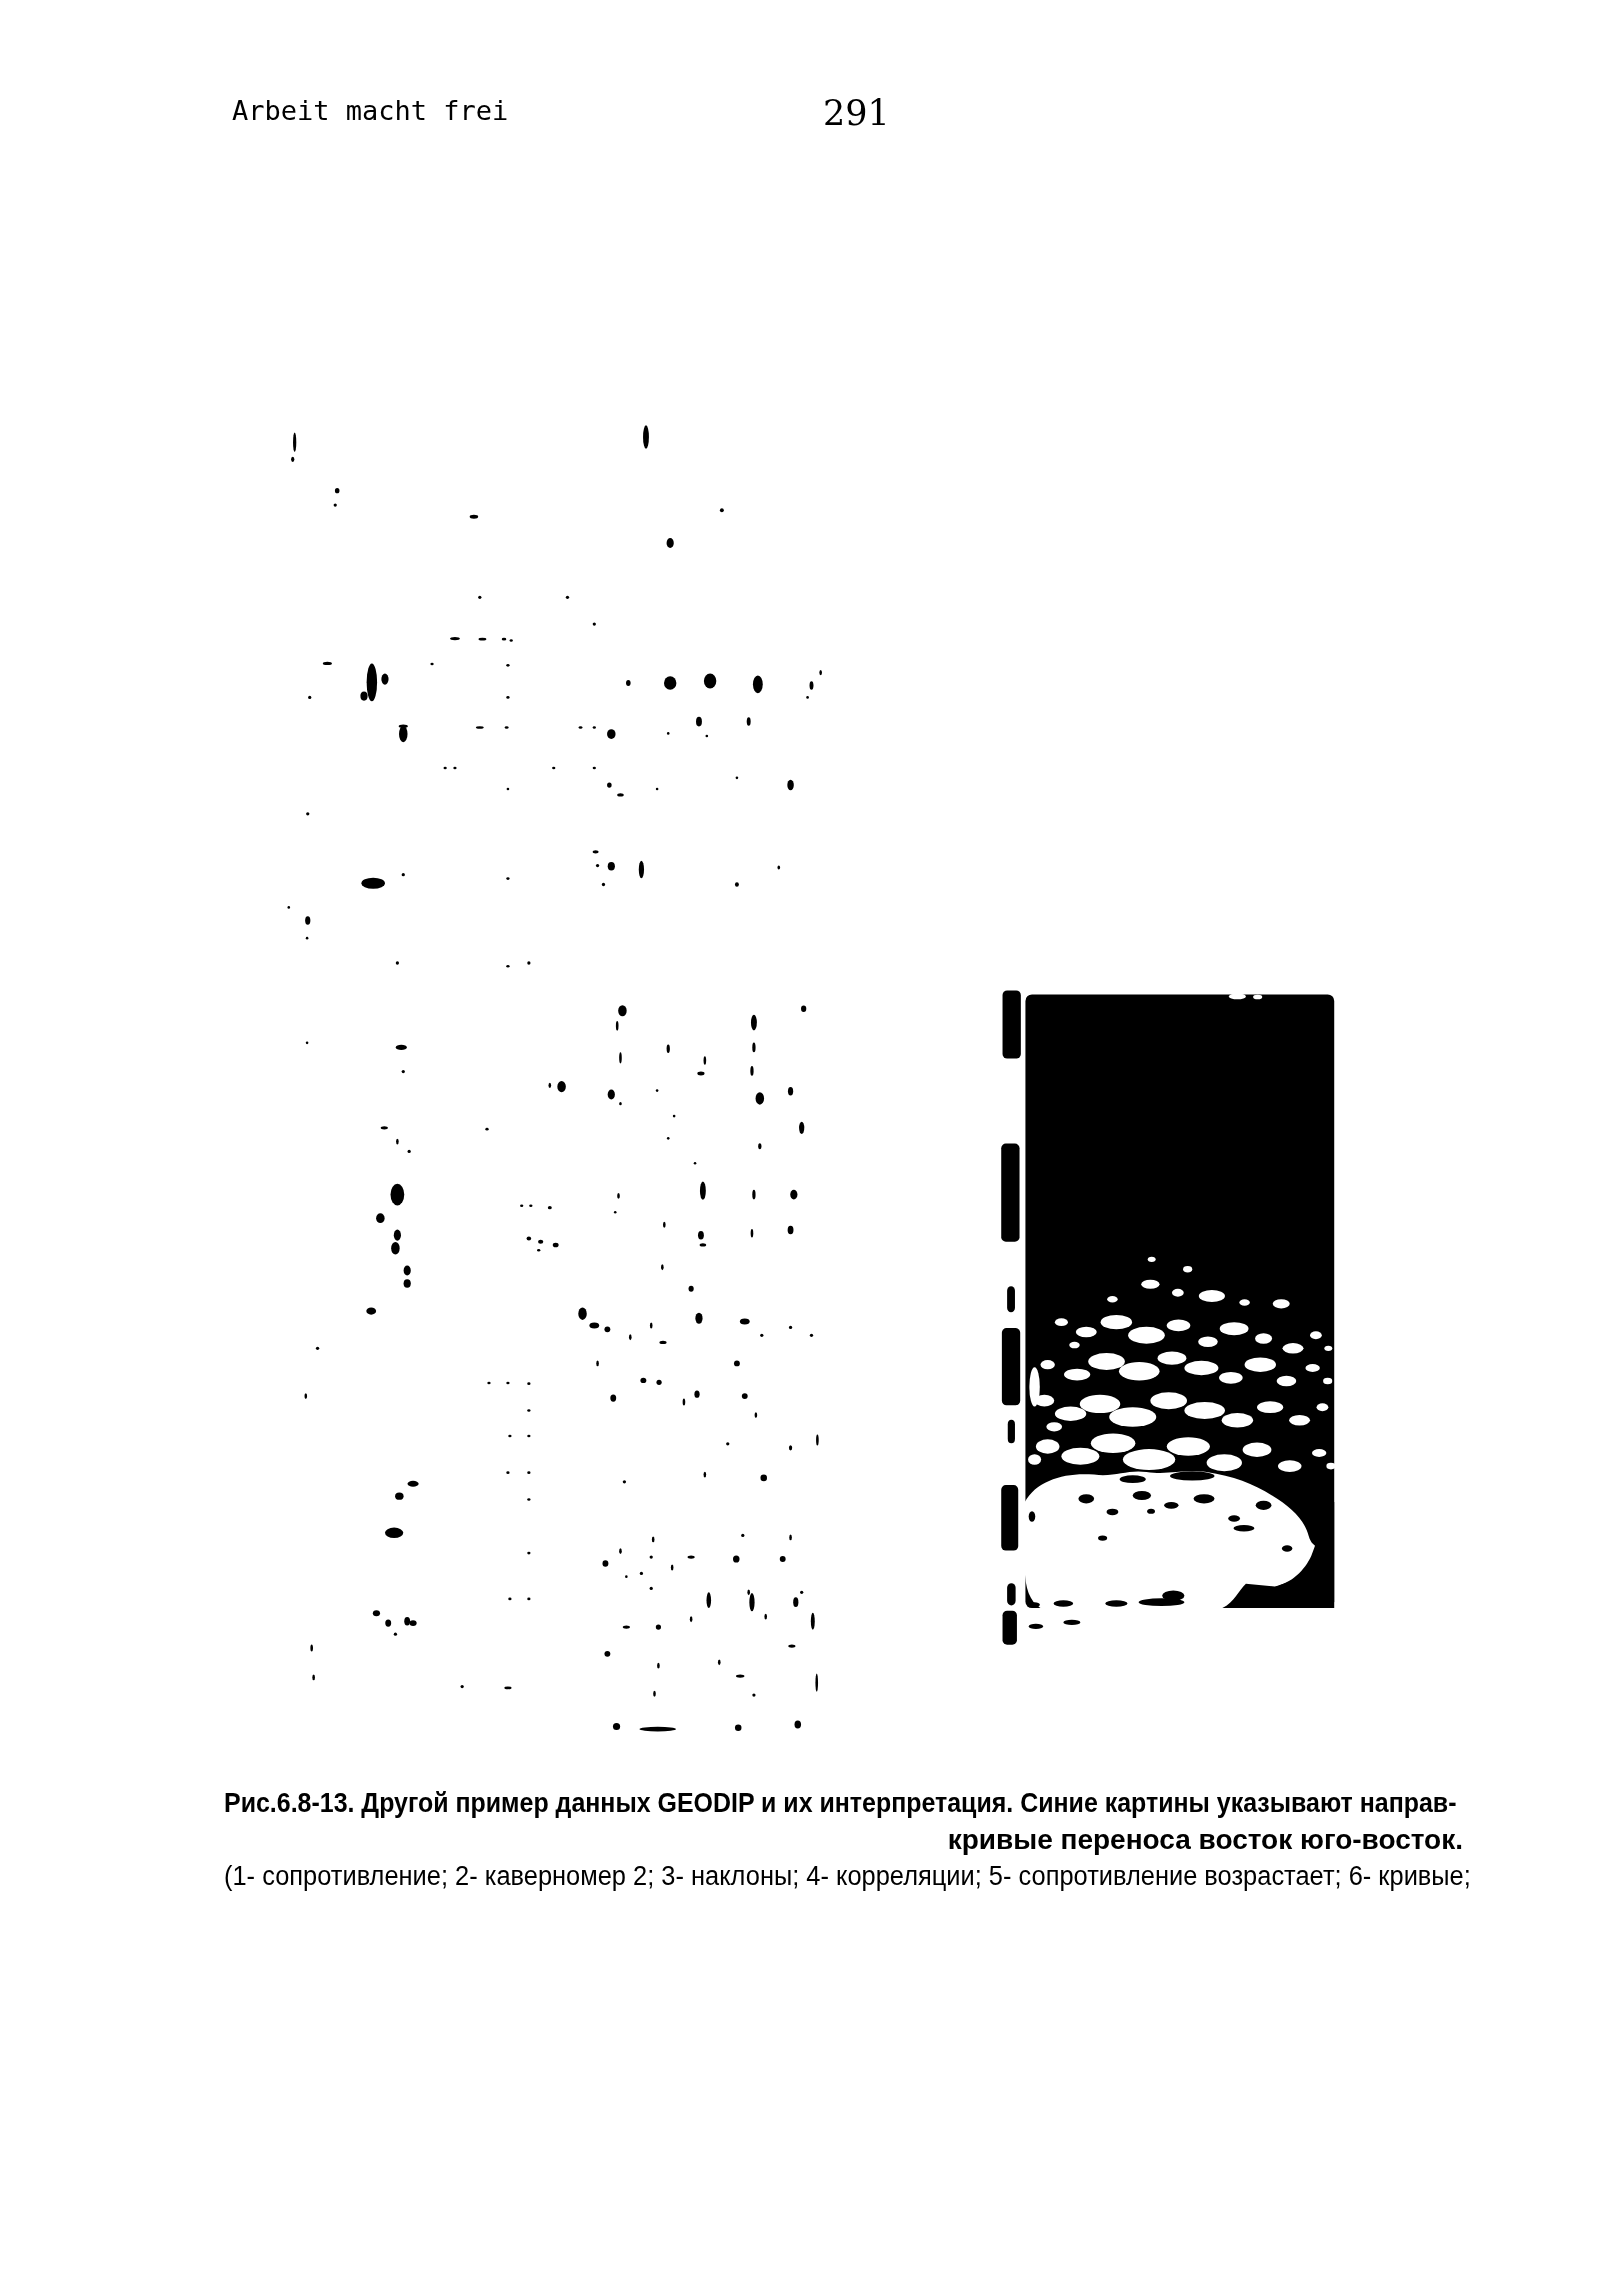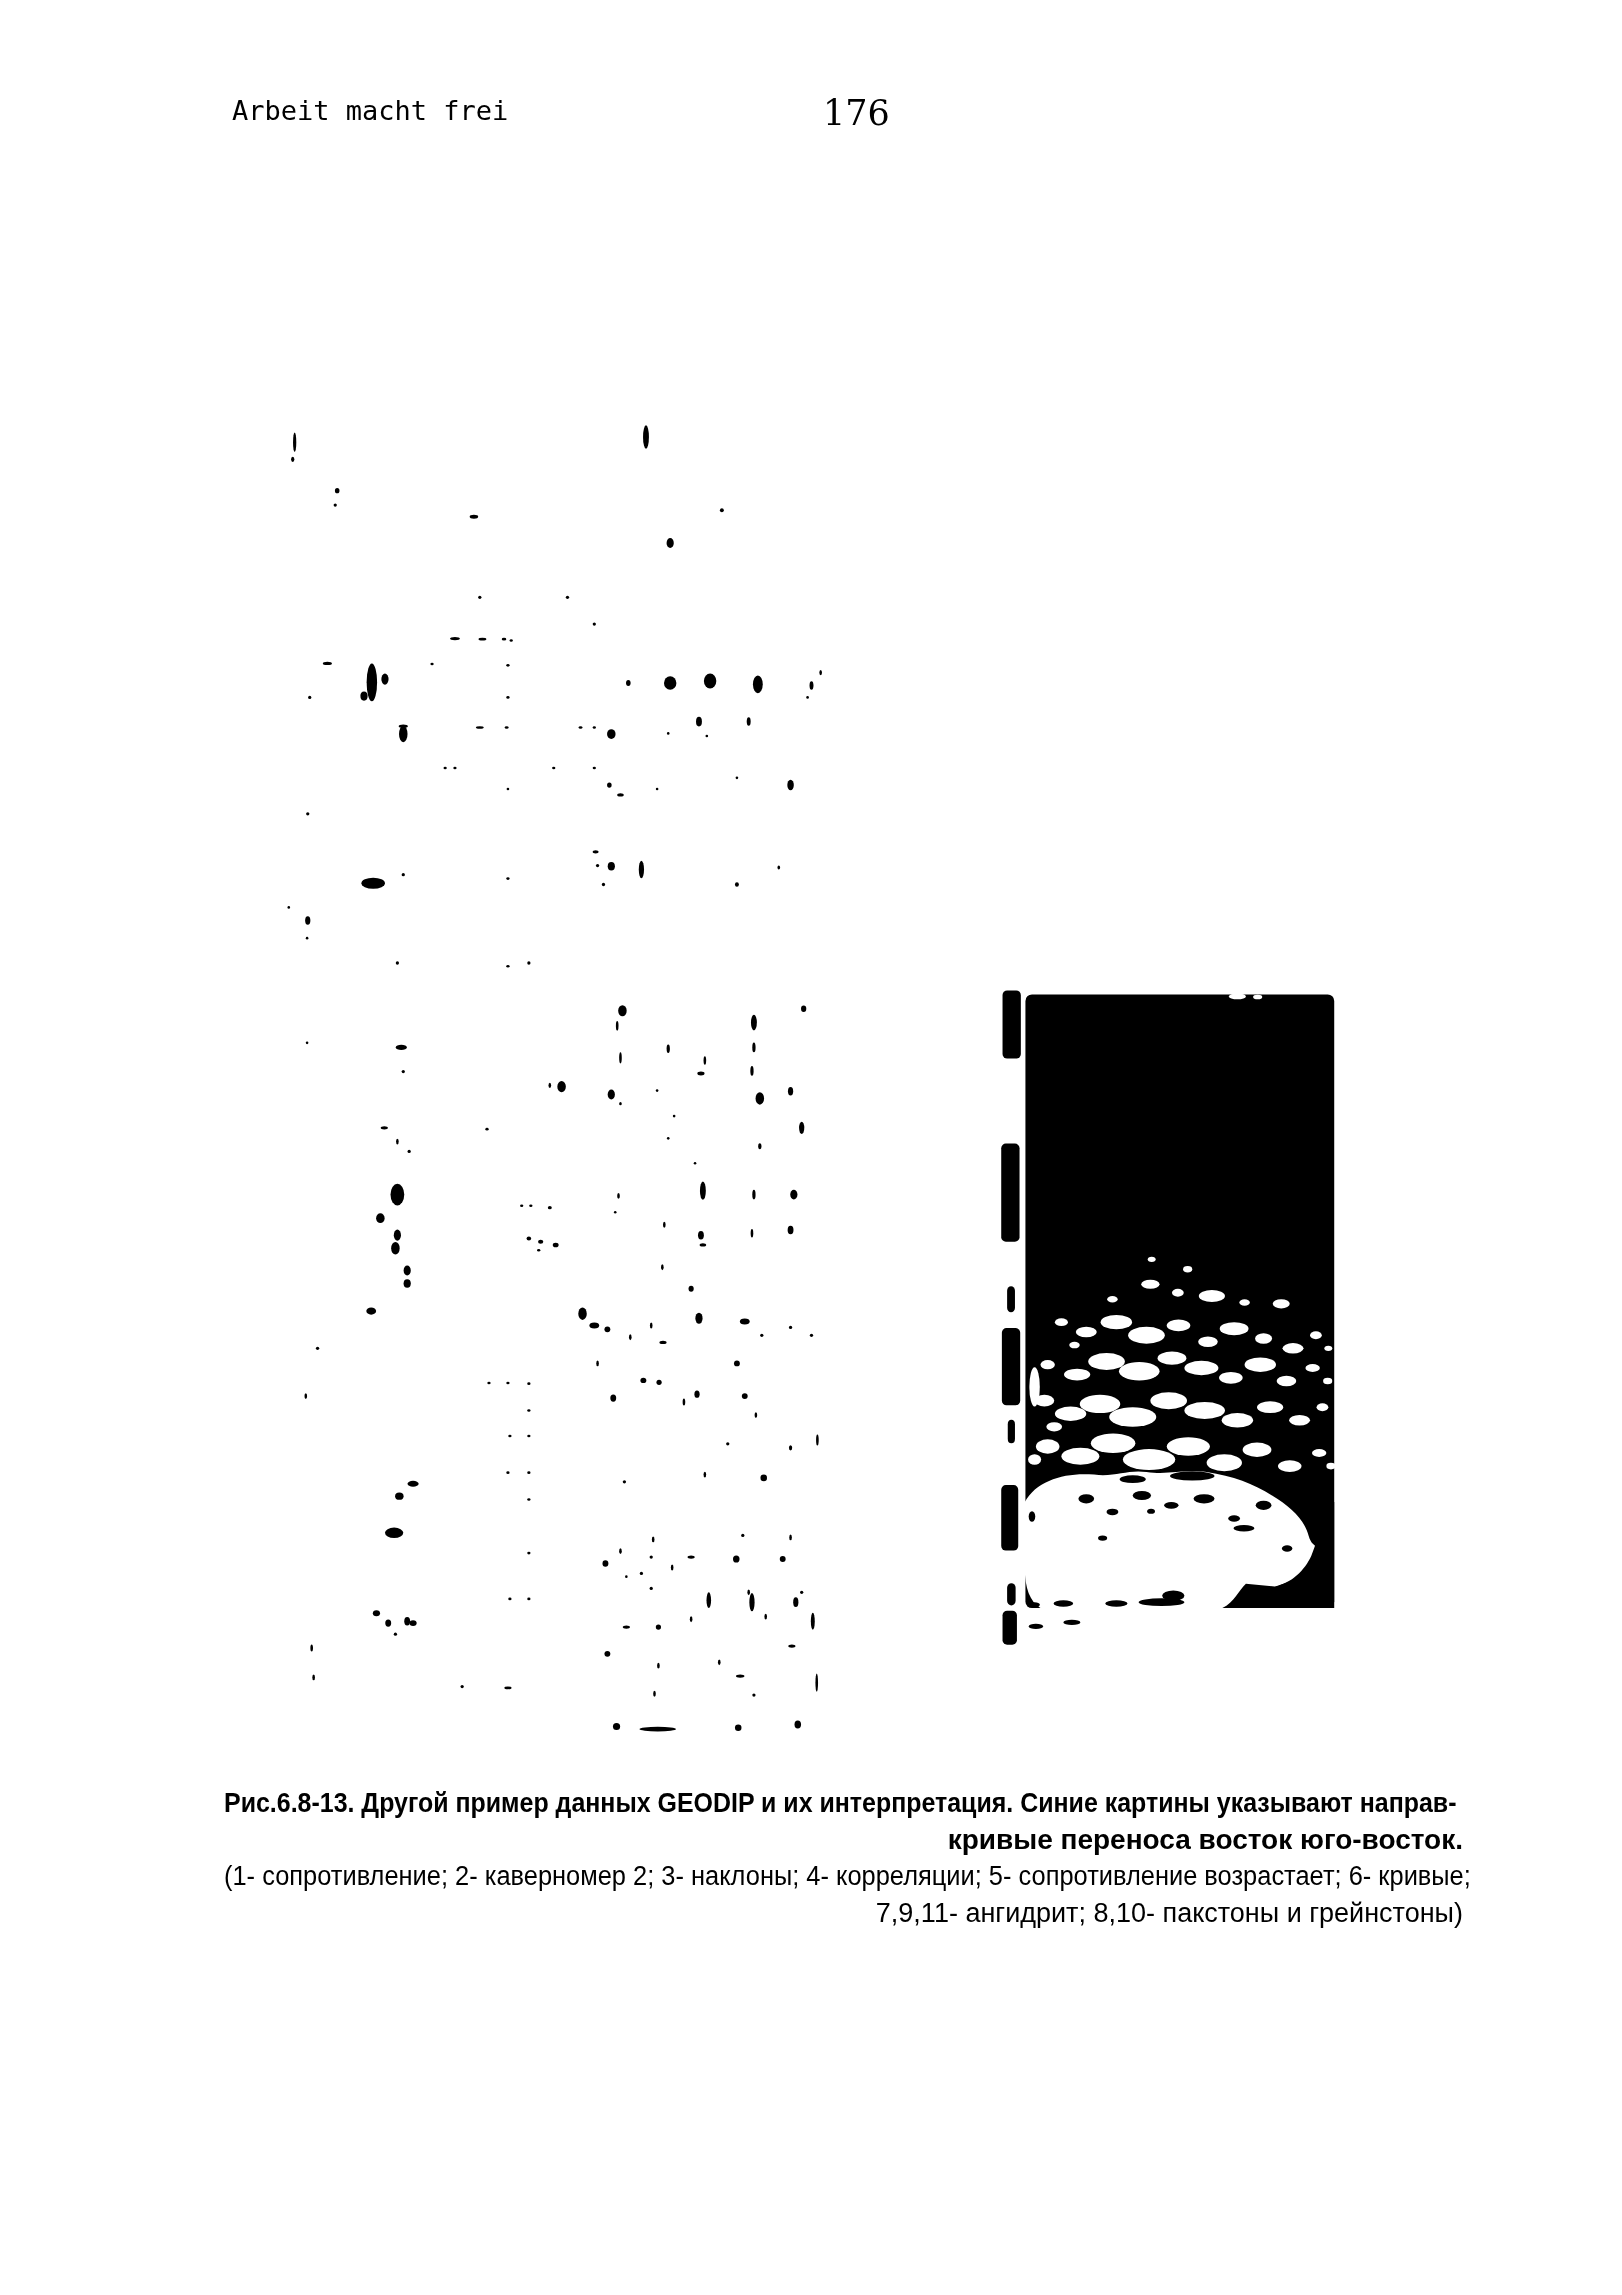--- a/index.html
+++ b/index.html
@@ -49,21 +49,21 @@
   .cap-line.bold{font-weight:bold;}
   .cap-line.reg{font-size:27px;}
 </style>
 </head>
 <body>
 
 <div class="page">
 
   <div class="running-title">Arbeit macht frei</div>
 
-  <div class="page-number">176</div>
+  <div class="page-number">291</div>
 
   <svg class="fig-svg" id="fig-svg" viewBox="0 0 2480 3508" xmlns="http://www.w3.org/2000/svg">
     <g id="g-left-marks">
         <ellipse cx="450" cy="676" rx="2.5" ry="15" fill="#000000"></ellipse>
         <ellipse cx="447" cy="702" rx="2.5" ry="4" fill="#000000"></ellipse>
         <ellipse cx="987" cy="668" rx="4.5" ry="18" fill="#000000"></ellipse>
         <ellipse cx="515" cy="750" rx="3.5" ry="4" fill="#000000"></ellipse>
         <ellipse cx="512" cy="772" rx="2.5" ry="2.5" fill="#000000"></ellipse>
         <ellipse cx="724" cy="790" rx="6.5" ry="3" fill="#000000"></ellipse>
         <ellipse cx="1024" cy="830" rx="5.5" ry="7.5" fill="#000000"></ellipse>
@@ -360,17 +360,16 @@
         <ellipse cx="1793" cy="2439" rx="17" ry="8" fill="#000000"></ellipse>
         <ellipse cx="1583" cy="2486" rx="11" ry="4" fill="#000000"></ellipse>
         <ellipse cx="1638" cy="2480" rx="13" ry="4" fill="#000000"></ellipse>
       </g>
   </svg>
 
   <div class="caption">
     <div class="cap-line bold" style="transform: scaleX(0.890824);">Рис.6.8-13. Другой пример данных GEODIP и их интерпретация. Синие картины указывают направ-</div>
     <div class="cap-line bold">кривые переноса восток юго-восток.</div>
     <div class="cap-line reg" style="transform: scaleX(0.941791);">(1- сопротивление; 2- каверномер 2; 3- наклоны; 4- корреляции; 5- сопротивление возрастает; 6- кривые;</div>
-    <div class="cap-line reg">7,9,11- ангидрит; 8,10- пакстоны и грейнстоны)</div>
   </div>
 
 </div>
 
 
 </body></html>

